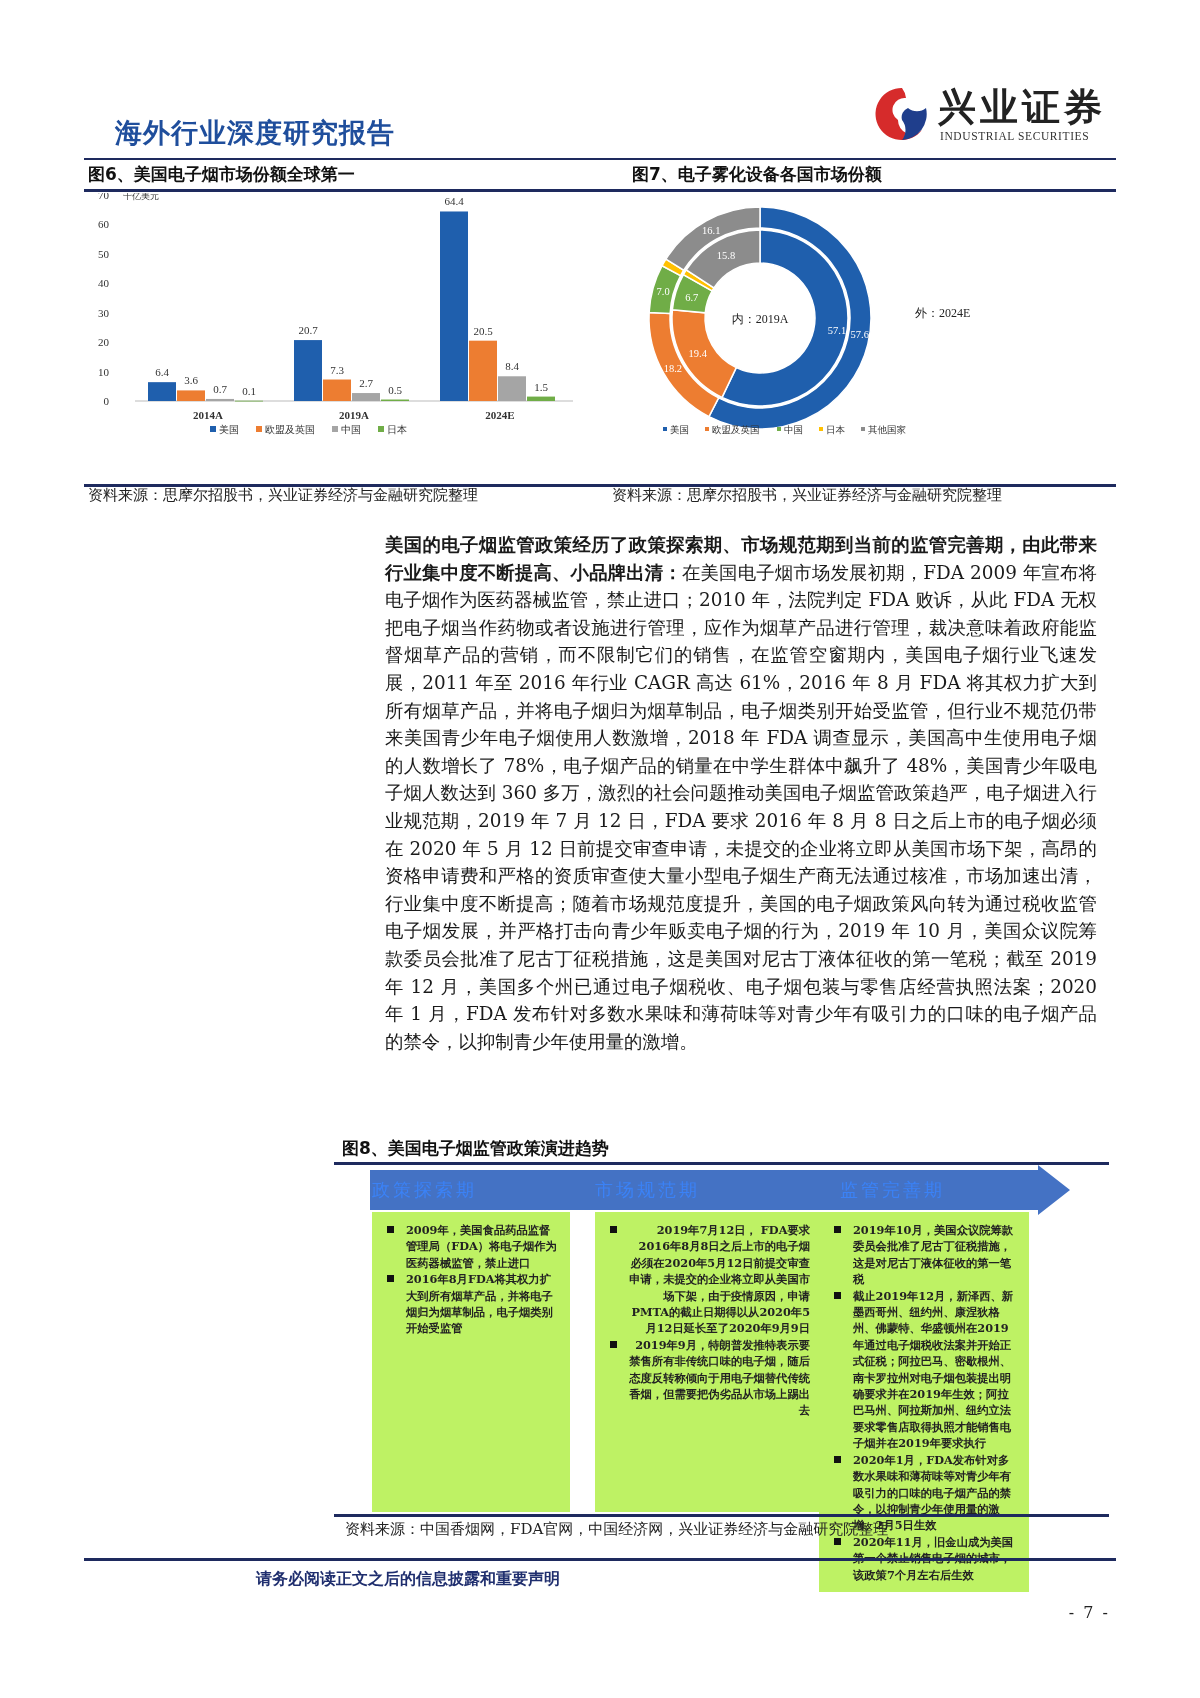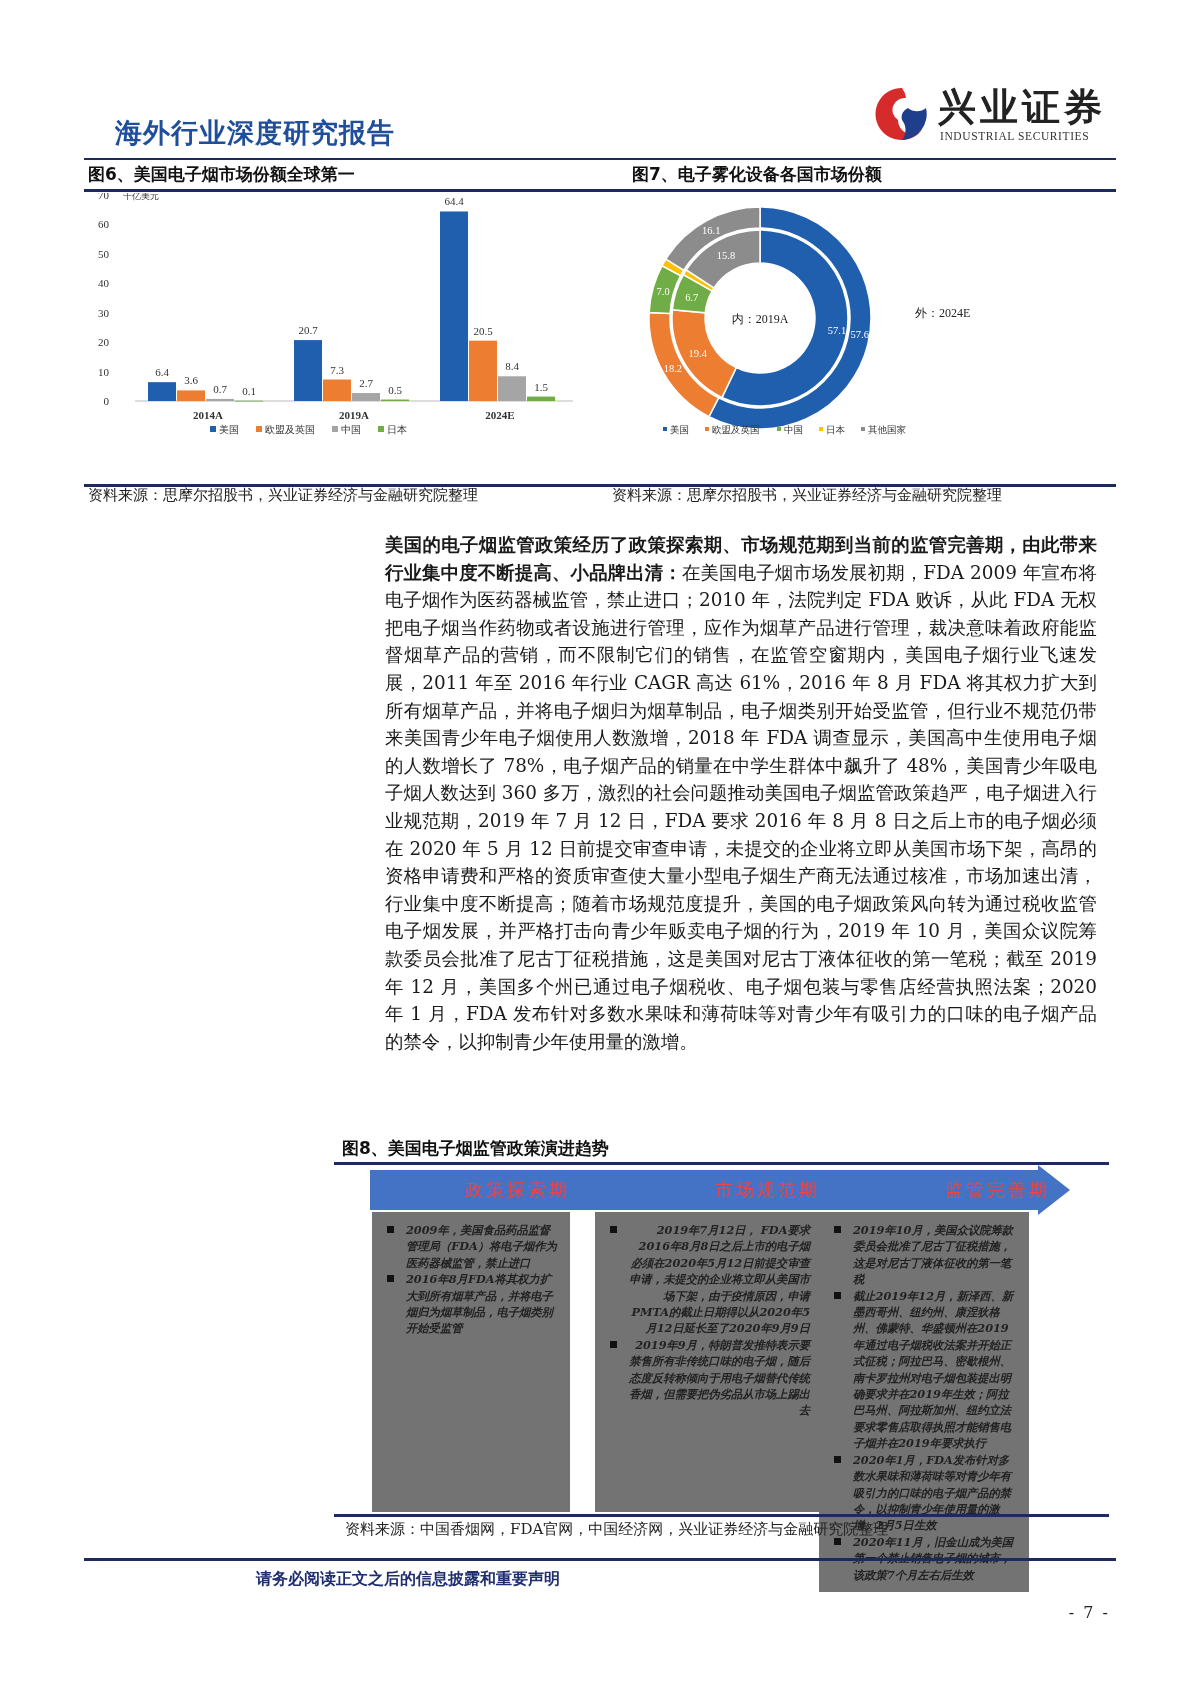--- a/index.html
+++ b/index.html
@@ -9,25 +9,25 @@
   .logo{left:872px;top:84px;width:245px;height:62px;}
   .logo-text{position:absolute;left:66px;top:0;font-family:"DejaVu Serif",serif;font-weight:bold;font-size:38px;color:#222;letter-spacing:4px;line-height:46px;}
   .logo-sub{position:absolute;left:68px;top:46px;font-family:"Liberation Serif",serif;font-size:11.5px;color:#333;letter-spacing:0.6px;white-space:nowrap;}
   .rule-thin{height:2px;background:#1e2a5e;}
   .rule-thick{height:3px;background:#1e2a5e;}
   .fig-title{font-family:"DejaVu Sans","Liberation Sans",sans-serif;font-weight:bold;font-size:17px;color:#111;white-space:nowrap;}
   .source{font-family:"DejaVu Serif","Liberation Serif",serif;font-size:15px;color:#222;white-space:nowrap;}
   .body-text{left:385px;top:531px;width:712px;font-size:18.4px;line-height:27.6px;text-align:justify;color:#1a1a1a;}
   .body-text b{font-family:"DejaVu Sans","Liberation Sans",sans-serif;font-weight:bold;}
   svg text{font-family:"Liberation Serif","DejaVu Serif",serif;}
-  .stage-box{position:absolute;top:1212px;background:#737373;padding:10px 10px 24px 12px;box-sizing:border-box;font-style:italic;}
+  .stage-box{position:absolute;top:1212px;background:#bef264;padding:10px 10px 24px 12px;box-sizing:border-box;}
   .stage-box ul{margin:0;padding:0;list-style:none;}
   .stage-box li{position:relative;padding-left:22px;font-size:11.3px;line-height:16.4px;color:#222;font-weight:bold;}
   .stage-box li::before{content:"";position:absolute;left:3px;top:4px;width:7px;height:7px;background:#111;}
-  .stage-label{position:absolute;top:1178px;color:#ef4444;font-size:18px;letter-spacing:3px;text-align:right;font-family:"DejaVu Serif",serif;}
+  .stage-label{position:absolute;top:1178px;color:#3b82f6;font-size:18px;letter-spacing:3px;text-align:left;font-family:"DejaVu Serif",serif;}
   .disclaimer{left:0;width:1056px;top:1569px;text-align:center;font-family:"DejaVu Sans","Liberation Sans",sans-serif;font-weight:bold;font-size:16px;color:#1f2e6e;padding-right:240px;box-sizing:border-box;}
   .page-num{right:90px;top:1603px;font-size:16px;color:#222;letter-spacing:2px;}
 </style>
 </head>
 <body>
 
 <div class="abs report-title">海外行业深度研究报告</div>
 
 <div class="abs logo">
   <svg width="60" height="60" viewBox="0 0 60 60" style="position:absolute;left:0;top:0;">

